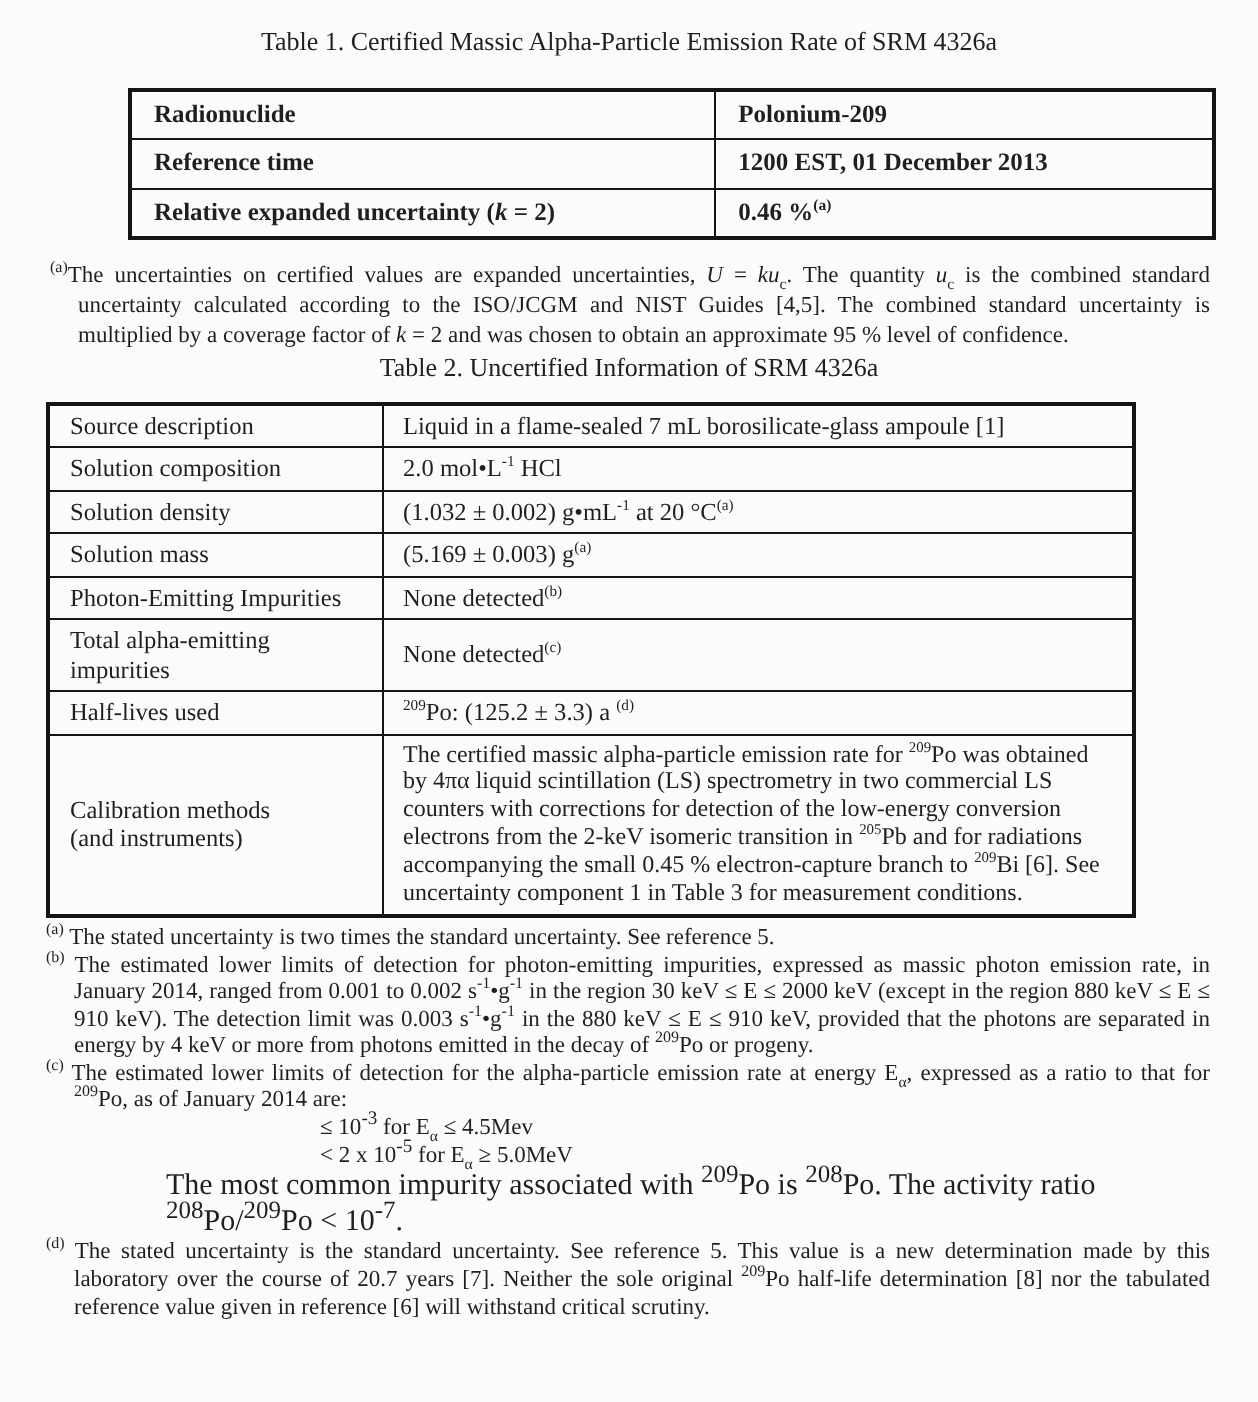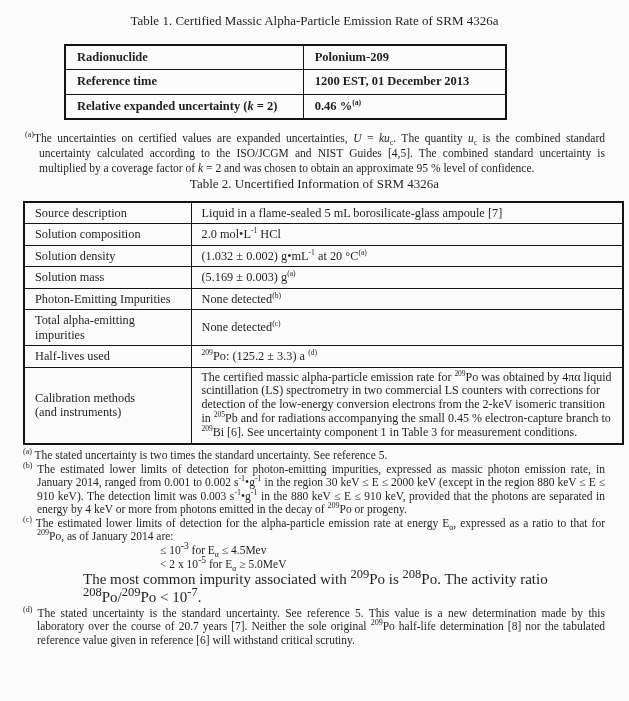--- a/index.html
+++ b/index.html
@@ -10,28 +10,28 @@
     color:#1f1f1f;
   }
   .page { position:relative; width:629px; height:701px; overflow:hidden;border-radius:27px; }
 
   .tbl-title { margin:13px 0 0 0; text-align:center; font-size:13px; }
   .tbl-title.second { margin-top:0; }
 
   table { border-collapse:collapse; table-layout:fixed; }
   td { vertical-align:middle; }
 
-  .t1 { margin:15px 0 0 64px; width:443px; border:2.5px solid #141414;padding-left:16px; }
+  .t1 { margin:15px 0 0 64px; width:544px; border:2.5px solid #141414;padding-left:16px; }
   .t1 td {
     border:1.5px solid #141414;
     font-weight:bold; font-size:12.5px; line-height:1.22;
     padding:4px 11px;
   }
 
-  .t2 { margin:9px 0 0 23px; width:601px; border:2.5px solid #141414; }
+  .t2 { margin:9px 0 0 23px; width:545px; border:2.5px solid #141414; }
   .t2 td {
     border:1.5px solid #141414;
     font-size:12.3px; line-height:1.18;
     padding:3px 10px;
   }
   .t2 td.multiline { white-space:pre-line; }
   .t2 td.big { font-size:12px; line-height:1.16; padding:3px 10px; }
 
   .fn {
     margin:0; text-align:justify;
@@ -85,21 +85,21 @@
   <div class="tbl-title second">Table 2.  Uncertified Information of SRM 4326a</div>
 
   <table class="t2">
     <colgroup>
         <col style="width:167px">
         <col>
       </colgroup>
     <tbody>
       <tr>
         <td>Source description</td>
-        <td>Liquid in a flame-sealed 5 mL borosilicate-glass ampoule [7]</td>
+        <td>Liquid in a flame-sealed 7 mL borosilicate-glass ampoule [1]</td>
       </tr>
       <tr>
         <td>Solution composition</td>
         <td>2.0 mol•L<sup>-1</sup> HCl</td>
       </tr>
       <tr>
         <td>Solution density</td>
         <td>(1.032 ± 0.002) g•mL<sup>-1</sup> at 20 °C<sup>(a)</sup></td>
       </tr>
       <tr>

